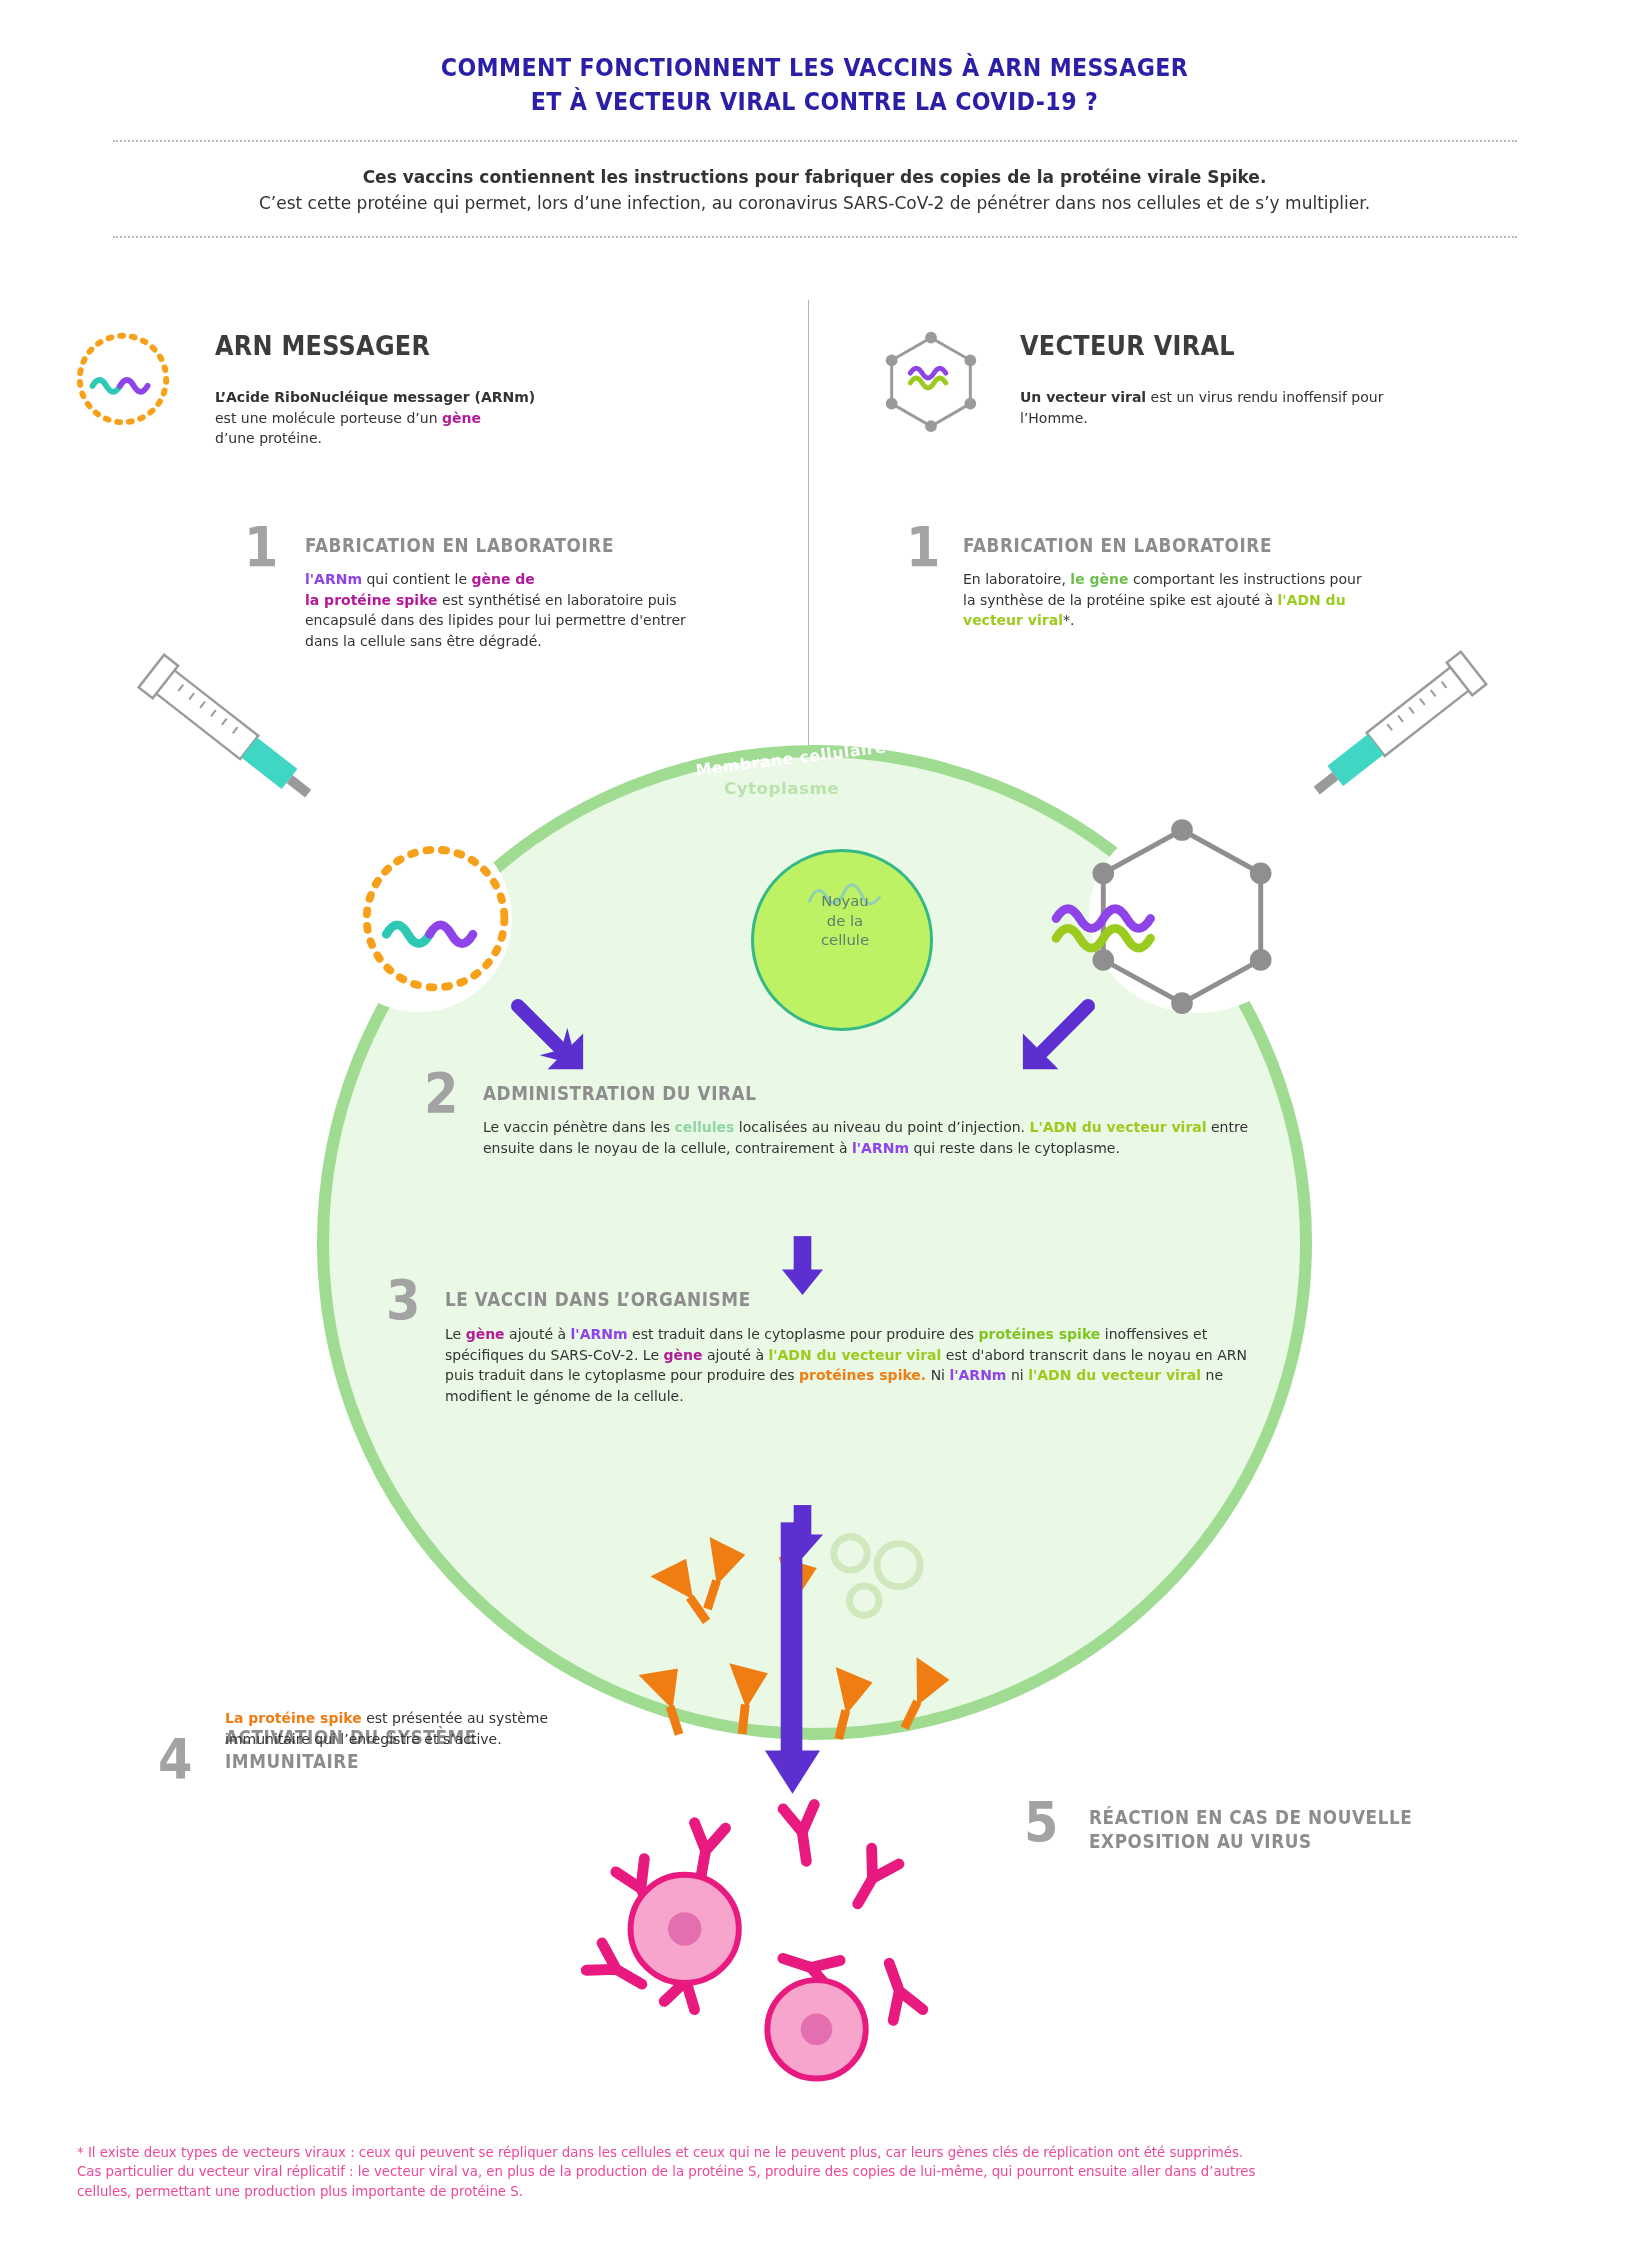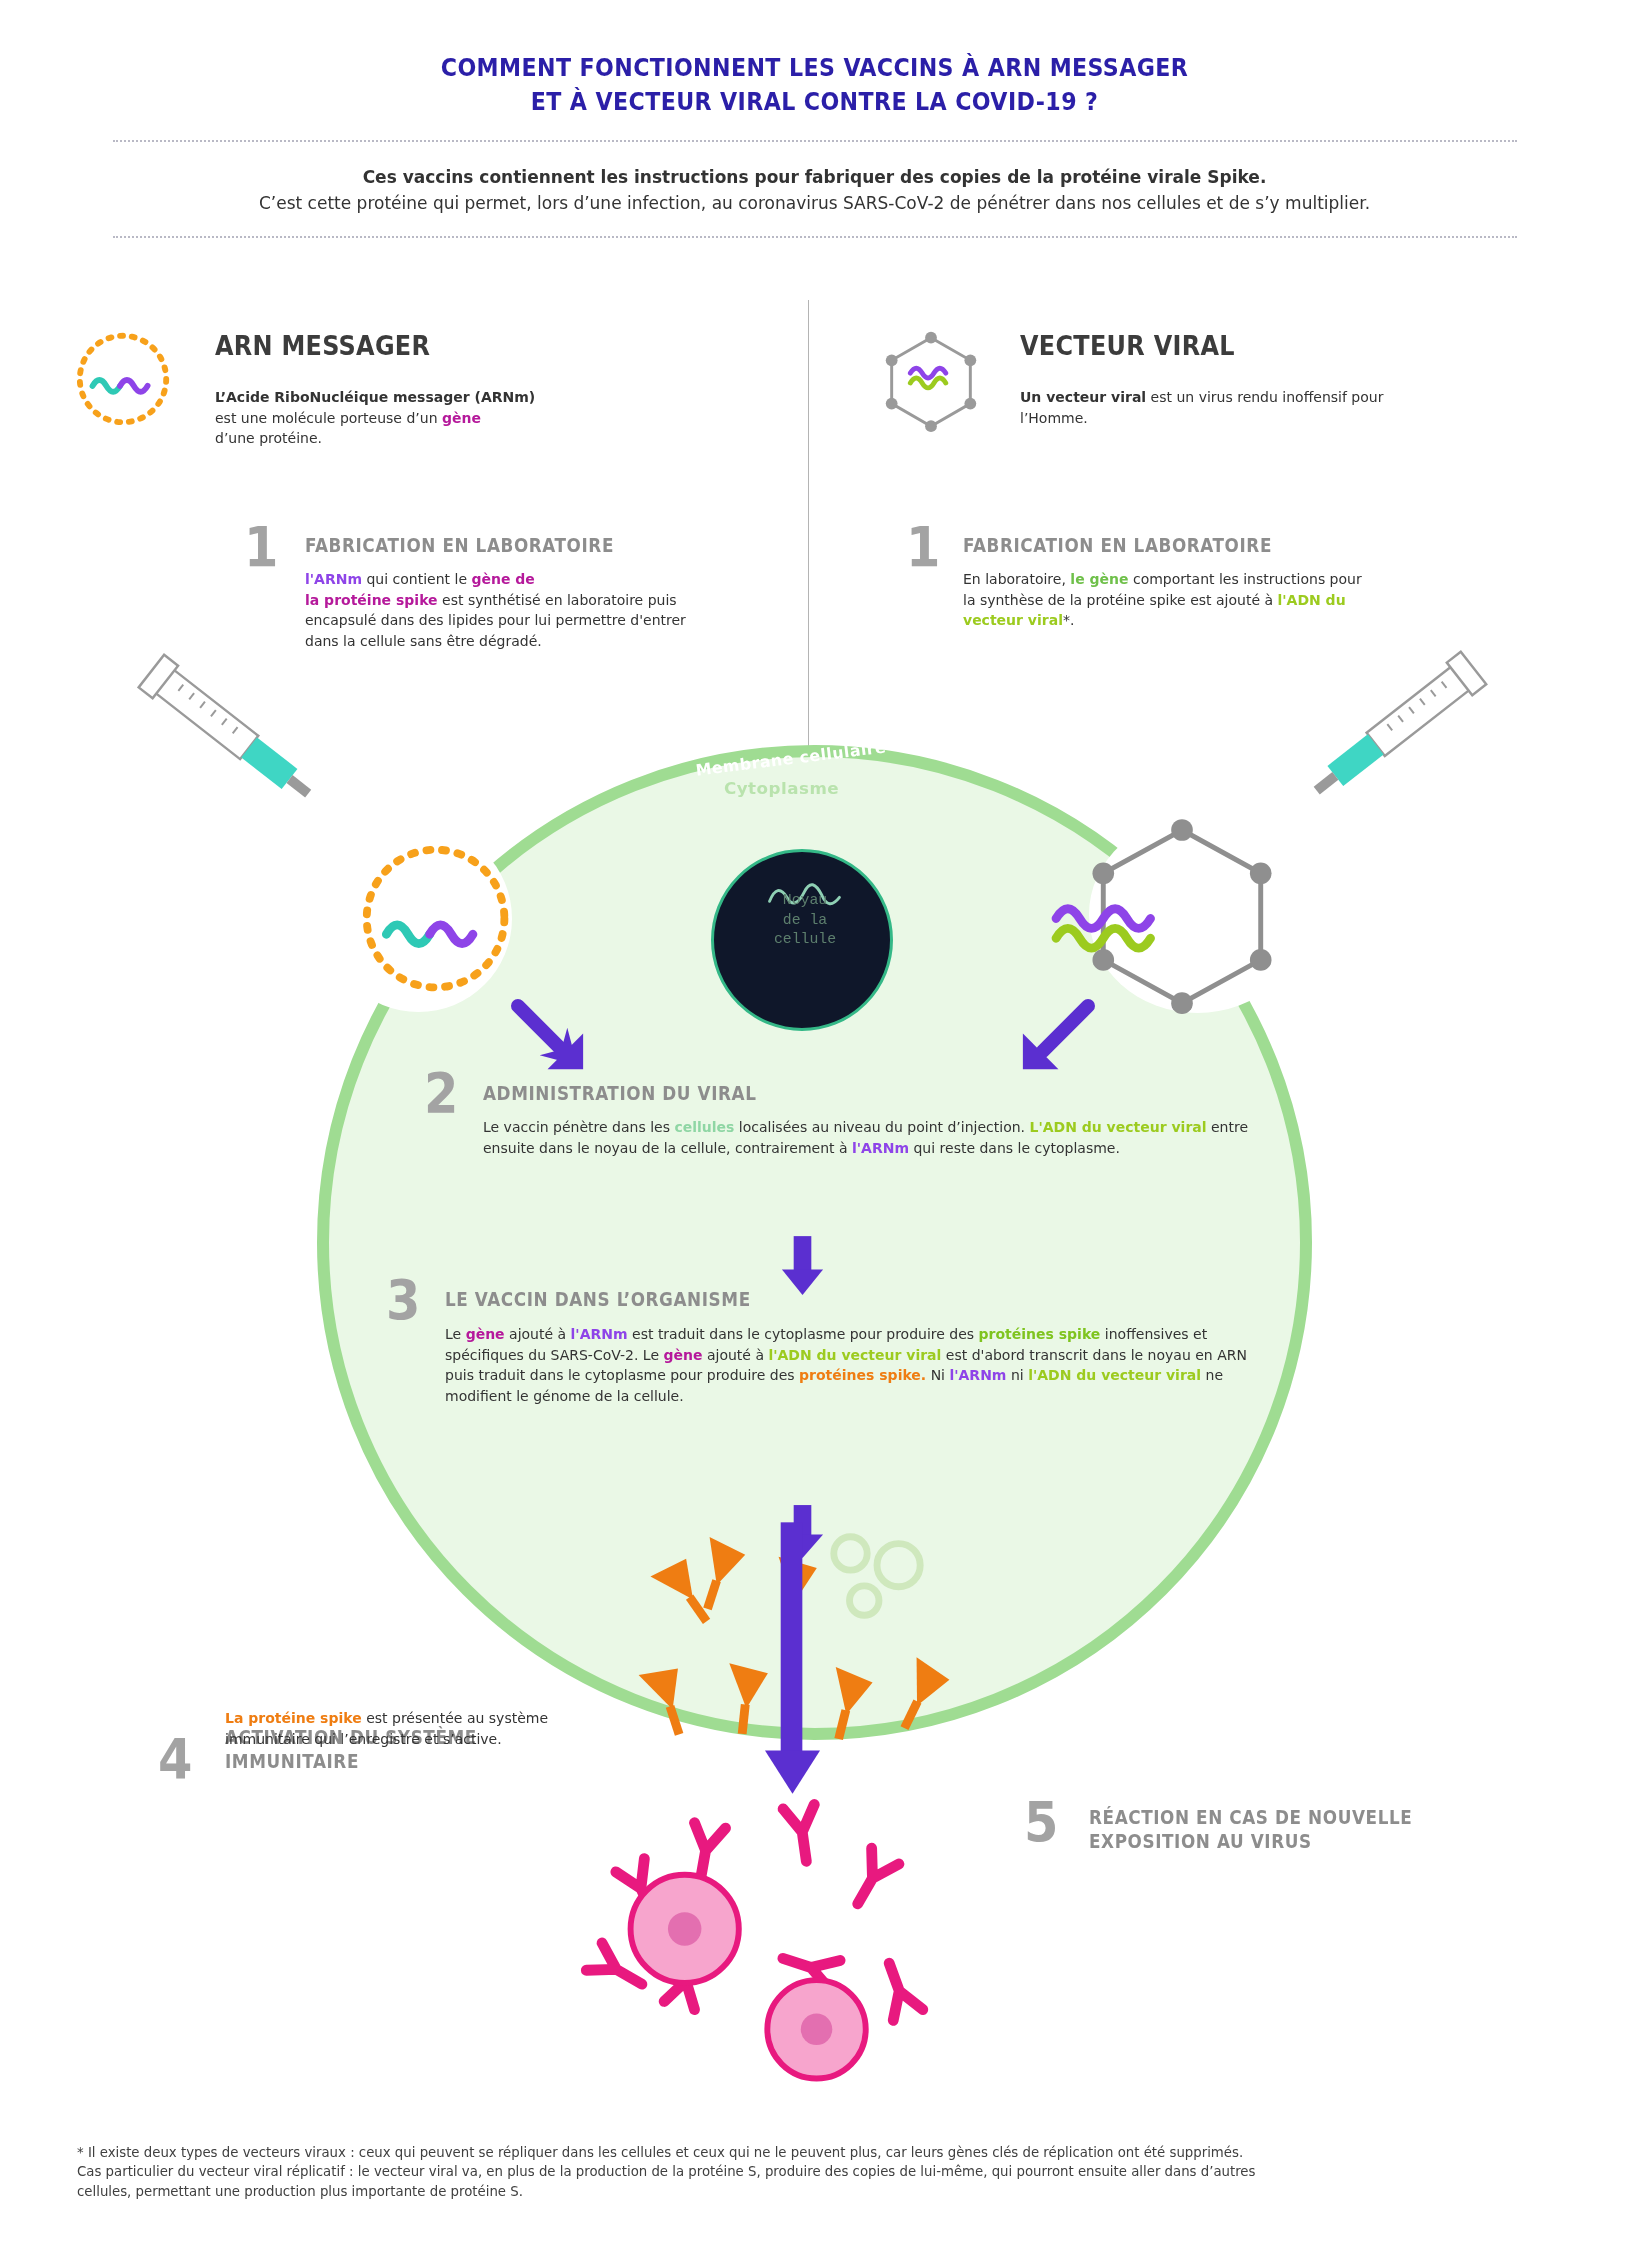--- a/index.html
+++ b/index.html
@@ -62,21 +62,21 @@
   .step-title{
     position:absolute;
     font-family:"DejaVu Sans Condensed","DejaVu Sans",sans-serif;
     font-weight:bold;font-size:18.7px;letter-spacing:0.6px;color:#8d8d8d;
     line-height:1.28;
   }
 
   
   .footnote{
     position:absolute;left:77px;top:2143px;width:1428px;
-    font-size:13.3px;line-height:1.45;color:#404040;
+    font-size:13.3px;line-height:1.45;color:#ec4899;
   }
 
   
   .cell-outer{
     position:absolute;left:317px;top:745px;width:995px;height:995px;
     border-radius:50%;
     background:#eaf8e6;
     border:12.8px solid #9fdc92;
     box-sizing:border-box;
   }
@@ -85,23 +85,23 @@
     font-size:15.8px;color:#ffffff;font-weight:bold;
     transform:rotate(-7deg);
     letter-spacing:0.5px;
   }
   .cell-label-cyto{
     position:absolute;left:724px;top:778px;
     font-size:16.7px;color:#b9e3ad;font-weight:bold;
     letter-spacing:0.5px;
   }
   .nucleus{
-    position:absolute;left:711px;top:849px;width:182px;height:182px;
+    position:absolute;left:751px;top:849px;width:182px;height:182px;
     border-radius:50%;
-    background:#0f172a;border:3.9px solid #34b887;box-sizing:border-box;font-family:Liberation Mono, monospace;
+    background:#bef264;border:3.9px solid #34b887;box-sizing:border-box;
   }
   .nucleus-text{
     position:absolute;left:0;top:39px;width:182px;text-align:center;
     font-size:14.8px;color:#5d7f6d;line-height:1.32;
   }
   .nuc-squiggle{position:absolute;left:51px;top:25.6px;}
 
   
   .pocket{
     position:absolute;left:325px;top:825px;width:187px;height:187px;

